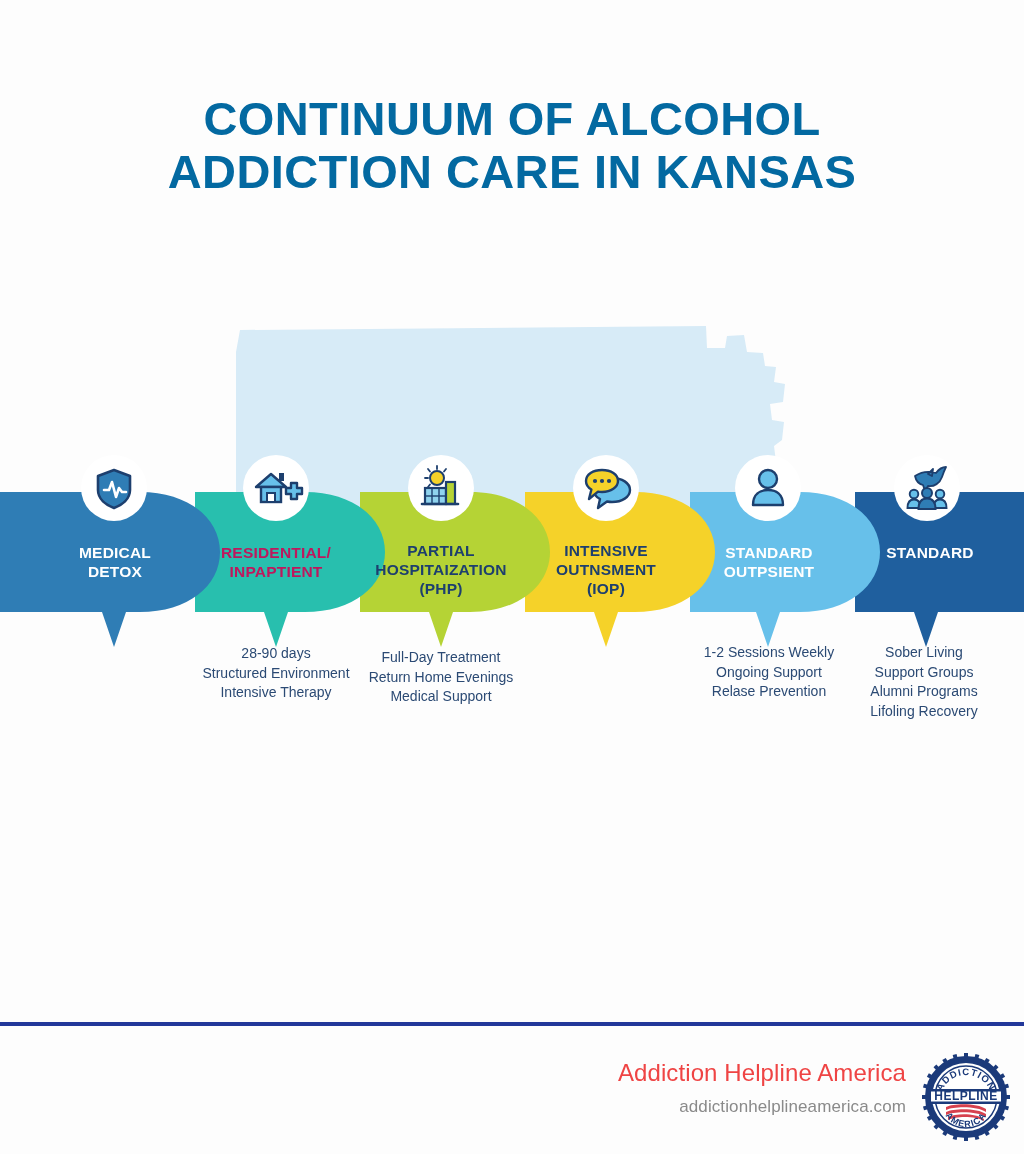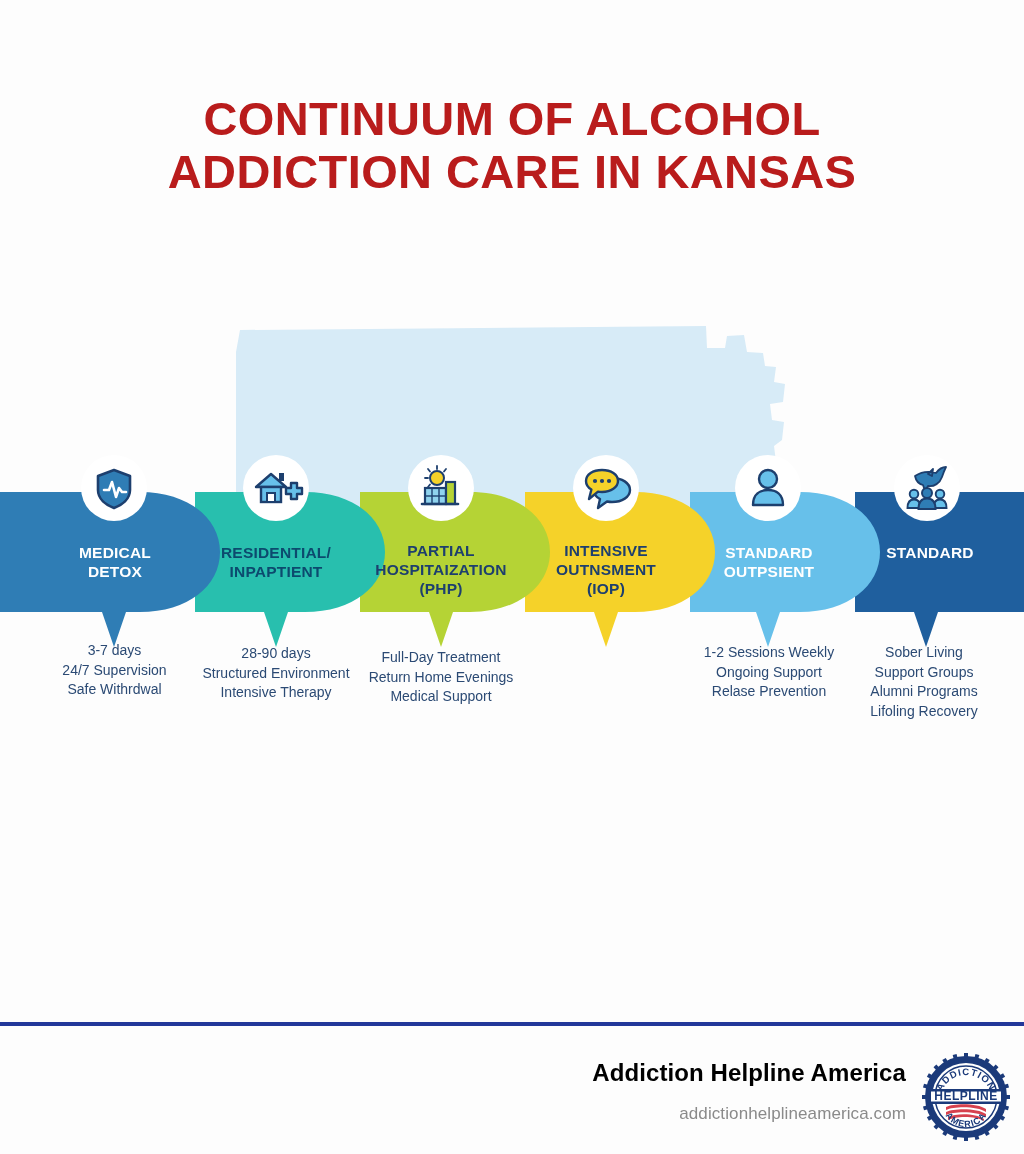--- a/index.html
+++ b/index.html
@@ -9,21 +9,21 @@
     font-family:"Liberation Sans","DejaVu Sans",sans-serif;
     position:relative;overflow:hidden;
     -webkit-font-smoothing:antialiased;
   }
   .page{position:absolute;inset:0;}
 
   
   .title-wrap{position:absolute;top:92px;left:0;width:1024px;text-align:center;}
   .title-line{
     font-size:47px;line-height:53px;font-weight:bold;
-    color:#b91c1c;letter-spacing:.4px;
+    color:#0369a1;letter-spacing:.4px;
     font-family:"Liberation Sans","DejaVu Sans",sans-serif;
   }
 
   
   .map{position:absolute;left:236px;top:322px;width:556px;height:230px;}
   .map svg{display:block;width:100%;height:100%;}
 
   
   .band{position:absolute;left:0;top:492px;width:1024px;height:155px;}
   .band svg{display:block;width:100%;height:100%;overflow:visible;}
@@ -52,22 +52,22 @@
   
   .tagline{
     position:absolute;left:0;top:945px;width:1024px;text-align:center;
     font-size:19px;font-weight:bold;color:#1d3f6e;letter-spacing:.1px;
   }
 
   
   .rule{position:absolute;left:0;top:1022px;width:1024px;height:4px;background:#22389a;}
   .footer{position:absolute;left:0;top:1045px;width:1024px;height:109px;}
   .foot-text{position:absolute;right:118px;top:14px;text-align:right;}
-  .foot-brand{font-size:24px;font-weight:bold;color:#000000;letter-spacing:.1px;}
-  .foot-url{font-size:17px;color:#8a8a8a;margin-top:17px;letter-spacing:.1px;}
+  .foot-brand{font-size:24px;font-weight:normal;color:#ef4444;letter-spacing:.1px;}
+  .foot-url{font-size:17px;color:#8a8a8a;margin-top:10px;letter-spacing:.1px;}
   .foot-logo{position:absolute;right:12px;top:6px;width:92px;height:92px;}
   .foot-logo svg{display:block;width:92px;height:92px;}
 </style>
 </head>
 <body>
 
 <div class="page">
 
   <div class="title-wrap">
     <div class="title-line">CONTINUUM OF ALCOHOL</div>
@@ -116,21 +116,21 @@
                  L114 155 L102 120 H0 Z" fill="#2f7db5"></path>
       </g>
     </svg>
   </div>
 
   <div class="stage-label" style="left:35px;top:543px;width:160px;color:#ffffff;">
     <div>MEDICAL</div>
     <div>DETOX</div>
   </div>
 
-  <div class="stage-label" style="left:196px;top:543px;width:160px;color:#0c4a6e;">
+  <div class="stage-label" style="left:196px;top:543px;width:160px;color:#be185d;">
     <div>RESIDENTIAL/</div>
     <div>INPAPTIENT</div>
   </div>
 
   <div class="stage-label" style="left:361px;top:541px;width:160px;color:#1d3f6e;">
     <div>PARTIAL</div>
     <div>HOSPITAIZATION</div>
     <div>(PHP)</div>
   </div>
 
@@ -219,25 +219,20 @@
         <circle cx="41" cy="34" r="4.3"></circle>
         <path d="M34.5 48 C34.5 41.5 37.5 39.5 41 39.5 C44.5 39.5 47.5 41.5 47.5 48 Z"></path>
       </g>
       <g fill="#2f7db5" stroke="#1d3f6e" stroke-width="2">
         <circle cx="28" cy="33" r="5"></circle>
         <path d="M19.5 49 C19.5 41 23.5 38.5 28 38.5 C32.5 38.5 36.5 41 36.5 49 Z"></path>
       </g>
     </svg>
   </div>
 
-  <div class="detail" style="left:22px;top:641px;width:185px;">
-    <div>3-7 days</div>
-    <div>24/7 Supervision</div>
-    <div>Safe Withrdwal</div>
-  </div>
 
   <div class="detail" style="left:183px;top:644px;width:186px;">
     <div>28-90 days</div>
     <div>Structured Environment</div>
     <div>Intensive Therapy</div>
   </div>
 
   <div class="detail" style="left:348px;top:648px;width:186px;">
     <div>Full-Day Treatment</div>
     <div>Return Home Evenings</div>

